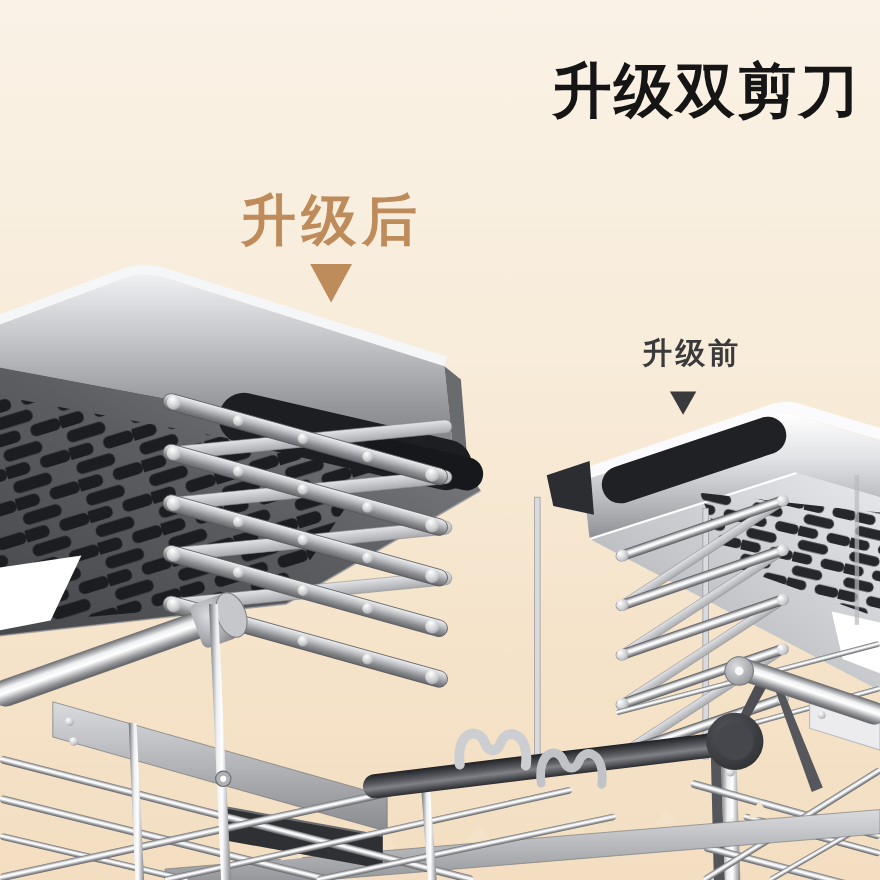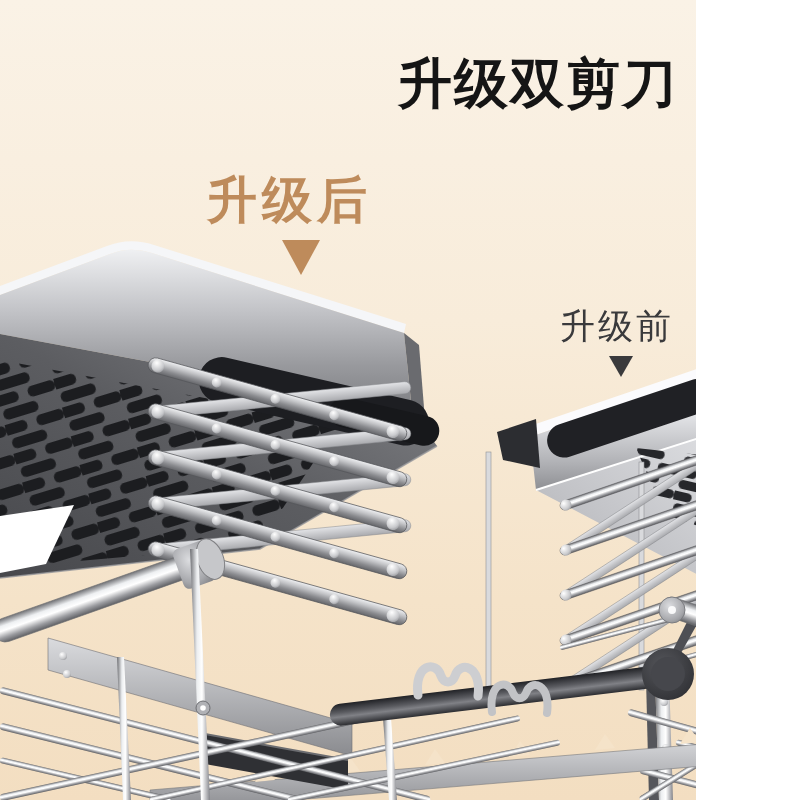--- a/index.html
+++ b/index.html
@@ -1,38 +1,38 @@
 <!DOCTYPE html>
 <html><head>
 <meta charset="utf-8">
 <style>
   html,body{margin:0;padding:0;}
   .stage{
-    position:relative;width:696px;height:800px;overflow:hidden;
+    position:relative;width:800px;height:800px;overflow:hidden;
     background:linear-gradient(180deg,#FAF2E6 0%,#F8ECDA 40%,#F5E3C9 75%,#F3DEC1 100%);
     font-family:"Liberation Sans","DejaVu Sans",sans-serif;
   }
   .scene-svg{position:absolute;left:0;top:0;}
   .headline{
     position:absolute;top:54px;right:18px;text-align:right;
     color:#151515;font-weight:800;font-size:54px;line-height:58px;letter-spacing:2px;
     white-space:nowrap;
   }
   .label-after{
-    position:absolute;left:207px;top:167px;color:#BE8B5B;
+    position:absolute;left:219px;top:167px;color:#BE8B5B;
     font-size:50px;font-weight:700;letter-spacing:5px;white-space:nowrap;text-align:right;
   }
   .tri-after{
     position:absolute;left:282px;top:240px;width:0;height:0;
     border-left:19px solid transparent;border-right:19px solid transparent;
     border-top:35px solid #BE8B5B;
   }
   .label-before{
-    position:absolute;left:560px;top:303px;color:#3A3A3C;
-    font-size:35px;font-weight:400;letter-spacing:3px;white-space:nowrap;
+    position:absolute;left:584px;top:303px;color:#3A3A3C;
+    font-size:27px;font-weight:700;letter-spacing:3px;white-space:nowrap;
   }
   .tri-before{
     position:absolute;left:609px;top:356px;width:0;height:0;
     border-left:12px solid transparent;border-right:12px solid transparent;
     border-top:21px solid #3A3A3C;
   }
 </style>
 </head>
 <body>
 

